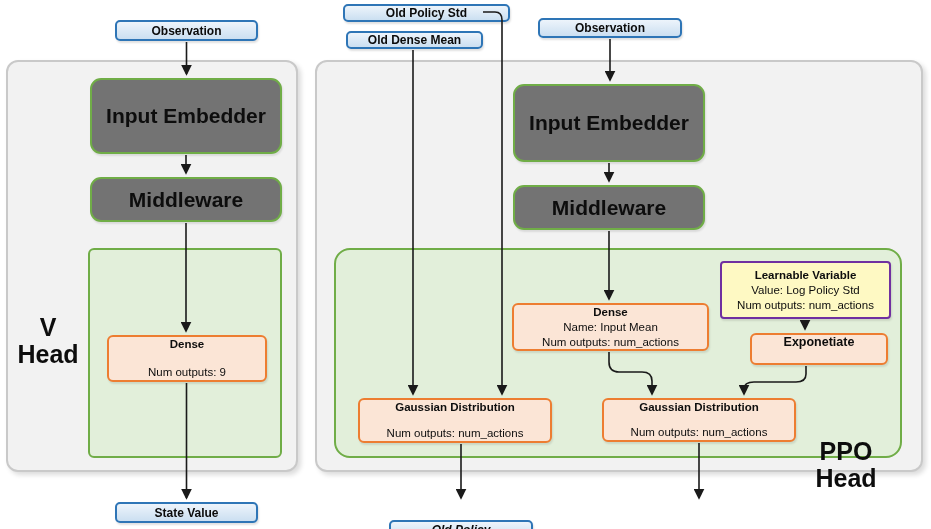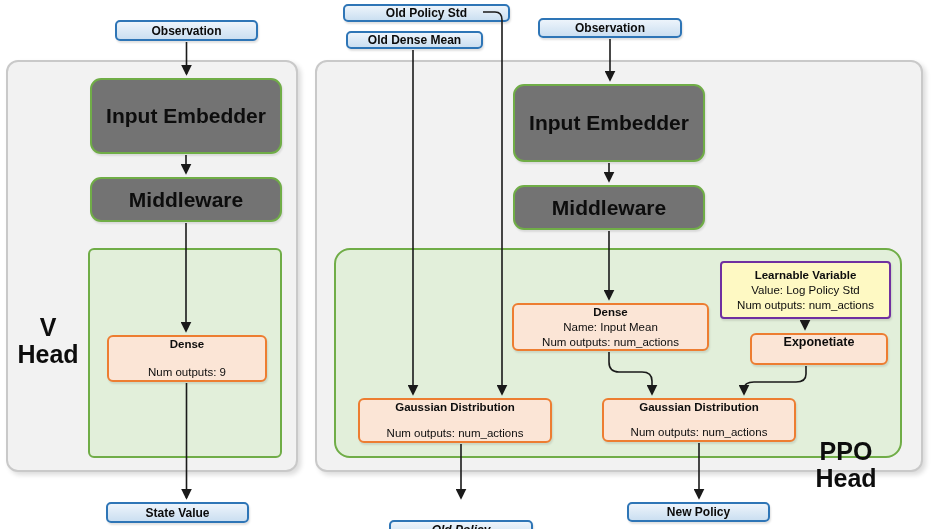--- a/index.html
+++ b/index.html
@@ -78,21 +78,21 @@
 
   <div class="abs green-node node" style="left:90px;top:177px;width:192px;height:45px;">
     <span>Middleware</span>
   </div>
 
   <div class="abs orange node" style="left:107px;top:335px;width:160px;height:47px;">
     <span class="t-title">Dense</span>
     <span>Num outputs: 9</span>
   </div>
 
-  <div class="abs io node" style="left:106px;top:502px;width:143px;height:21px;">
+  <div class="abs io node" style="left:115px;top:502px;width:143px;height:21px;">
     <span>State Value</span>
   </div>
 
   <div class="abs panel" style="left:315px;top:60px;width:608px;height:412px;"></div>
 
   <div class="abs green-container" style="left:334px;top:248px;width:568px;height:210px;border-radius:16px;"></div>
 
   <div class="abs head-label" style="left:806px;top:406px;width:80px;margin-top:32px;">
     <div>PPO</div>
     <div>Head</div>
@@ -141,23 +141,20 @@
 
   <div class="abs orange node" style="left:602px;top:398px;width:194px;height:44px;">
     <span class="t-title">Gaussian Distribution</span>
     <span>Num outputs: num_actions</span>
   </div>
 
   <div class="abs io node" style="left:389px;top:520px;width:144px;height:20px;font-style:italic;">
     <span>Old Policy</span>
   </div>
 
-  <div class="abs io node" style="left:627px;top:502px;width:143px;height:20px;">
-    <span>New Policy</span>
-  </div>
 
   <svg id="wires" width="931" height="529" viewBox="0 0 931 529">
     <defs>
       <marker id="arr" viewBox="0 0 10 10" refX="8.5" refY="5" markerWidth="11" markerHeight="11" orient="auto" markerUnits="userSpaceOnUse">
         <path d="M0,0 L10,5 L0,10 z" fill="#1A1A1A"></path>
       </marker>
     </defs>
     <g stroke="#1A1A1A" stroke-width="1.6" fill="none" stroke-linejoin="round">
 
       <path d="M186.5 42 L186.5 74" marker-end="url(#arr)"></path>

